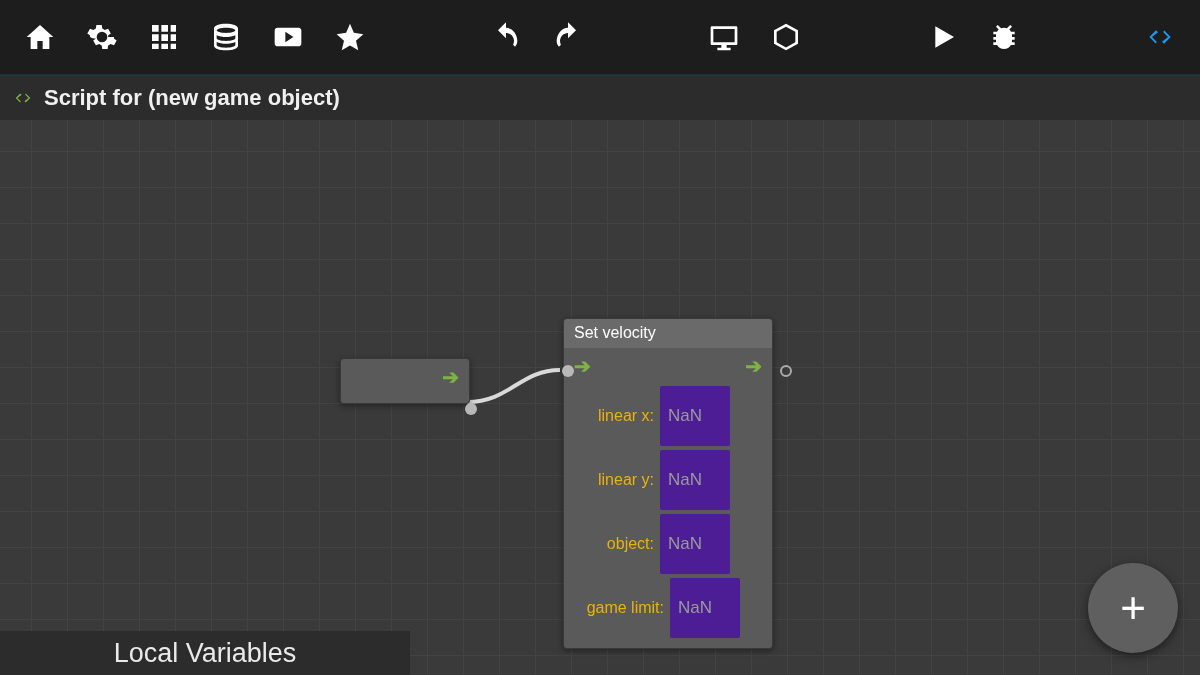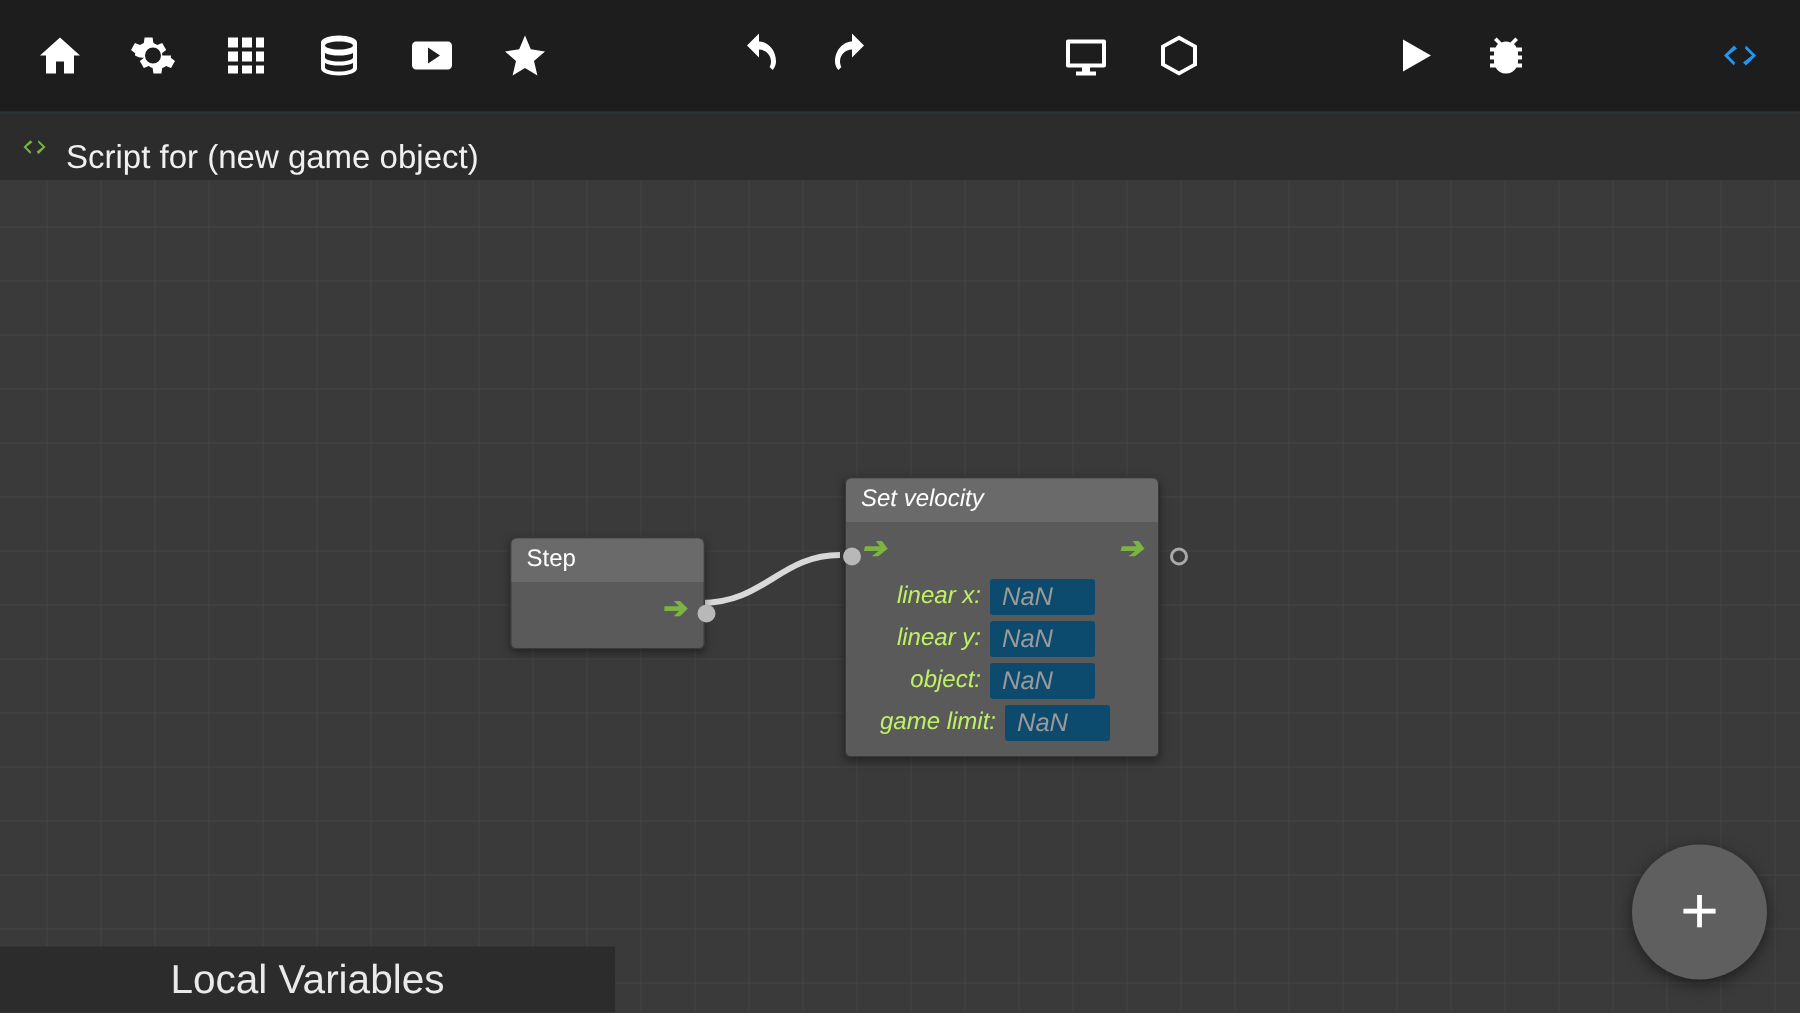--- a/index.html
+++ b/index.html
@@ -25,27 +25,29 @@
   }
   .tb-spacer-flex { flex: 1 1 auto; }
   .tb-btn svg { width: 32px; height: 32px; fill: currentColor; }
   .tb-btn.accent { color: #2196f3; }
 
   
   .titlebar {
     height: 45px;
     background: #2c2c2c;
     display: flex;
-    padding: 16px 10px;
+    align-items: center;
+    padding: 4px 10px;
     color: #f0f0f0;
     font-size: 22px;
     gap: 6px;
     position: relative;
     z-index: 10;
     border-top: 1px solid rgba(0,180,200,0.08);
+    font-weight: bold;
   }
   .titlebar .codeglyph { color: #7cb342; font-weight: bold; font-size: 22px; font-family: monospace; margin-right: 2px; display:flex; align-items:center; }
 
   
   .canvas {
     position: relative;
     width: 100%;
     height: 555px;
     background-color: #3a3a3a;
     background-image:
@@ -91,25 +93,25 @@
     position: absolute;
   }
   .port-open {
     width: 12px; height: 12px; border-radius: 50%; border: 2px solid #aaa; margin-left: 6px;
     position: absolute;
   }
 
   .node .row {
     display: flex; align-items: center; gap: 6px; margin-top: 4px;
   }
-  .node .row .lbl { color: #bef264; font-size: 16px; width: 80px; text-align: right; }
+  .node .row .lbl { color: #eab308; font-size: 16px; width: 80px; text-align: right; }
   .node .row .val {
-    background: #0c4a6e;
+    background: #4c1d95;
     color: #9a9a9a;
-    padding: 2px 8px;
+    padding: 20px 8px;
     min-width: 70px;
     font-size: 17px;
     border-radius: 2px;
   }
 
   
   .localvars {
     position: absolute;
     left: 0; bottom: 0;
     width: 410px; height: 44px;
@@ -224,31 +226,30 @@
   <span>Script for (new game object)</span>
 </div>
 
 <div class="canvas">
 
   <svg class="wires">
     <path d="M 467 282 C 510 282, 520 250, 560 250"></path>
   </svg>
 
   <div class="node" style="left:340px; top:238px; width:130px;">
-    <div class="head">Step</div>
     <div class="body">
       <div class="flowrow">
         <span></span>
         <span class="flow-arrow">➔</span>
       </div>
     </div>
     <div class="port-filled" style="right:-8px; top:44px;"></div>
   </div>
 
-  <div class="node" style="left:563px; top:198px; width:210px;font-style:italic;">
+  <div class="node" style="left:563px; top:198px; width:210px;">
     <div class="head">Set velocity</div>
     <div class="body">
       <div class="flowrow">
         <span class="flow-arrow">➔</span>
         <span class="flow-arrow">➔</span>
       </div>
 
       <div class="row">
         <span class="lbl">linear x:</span>
         <span class="val">NaN</span>

